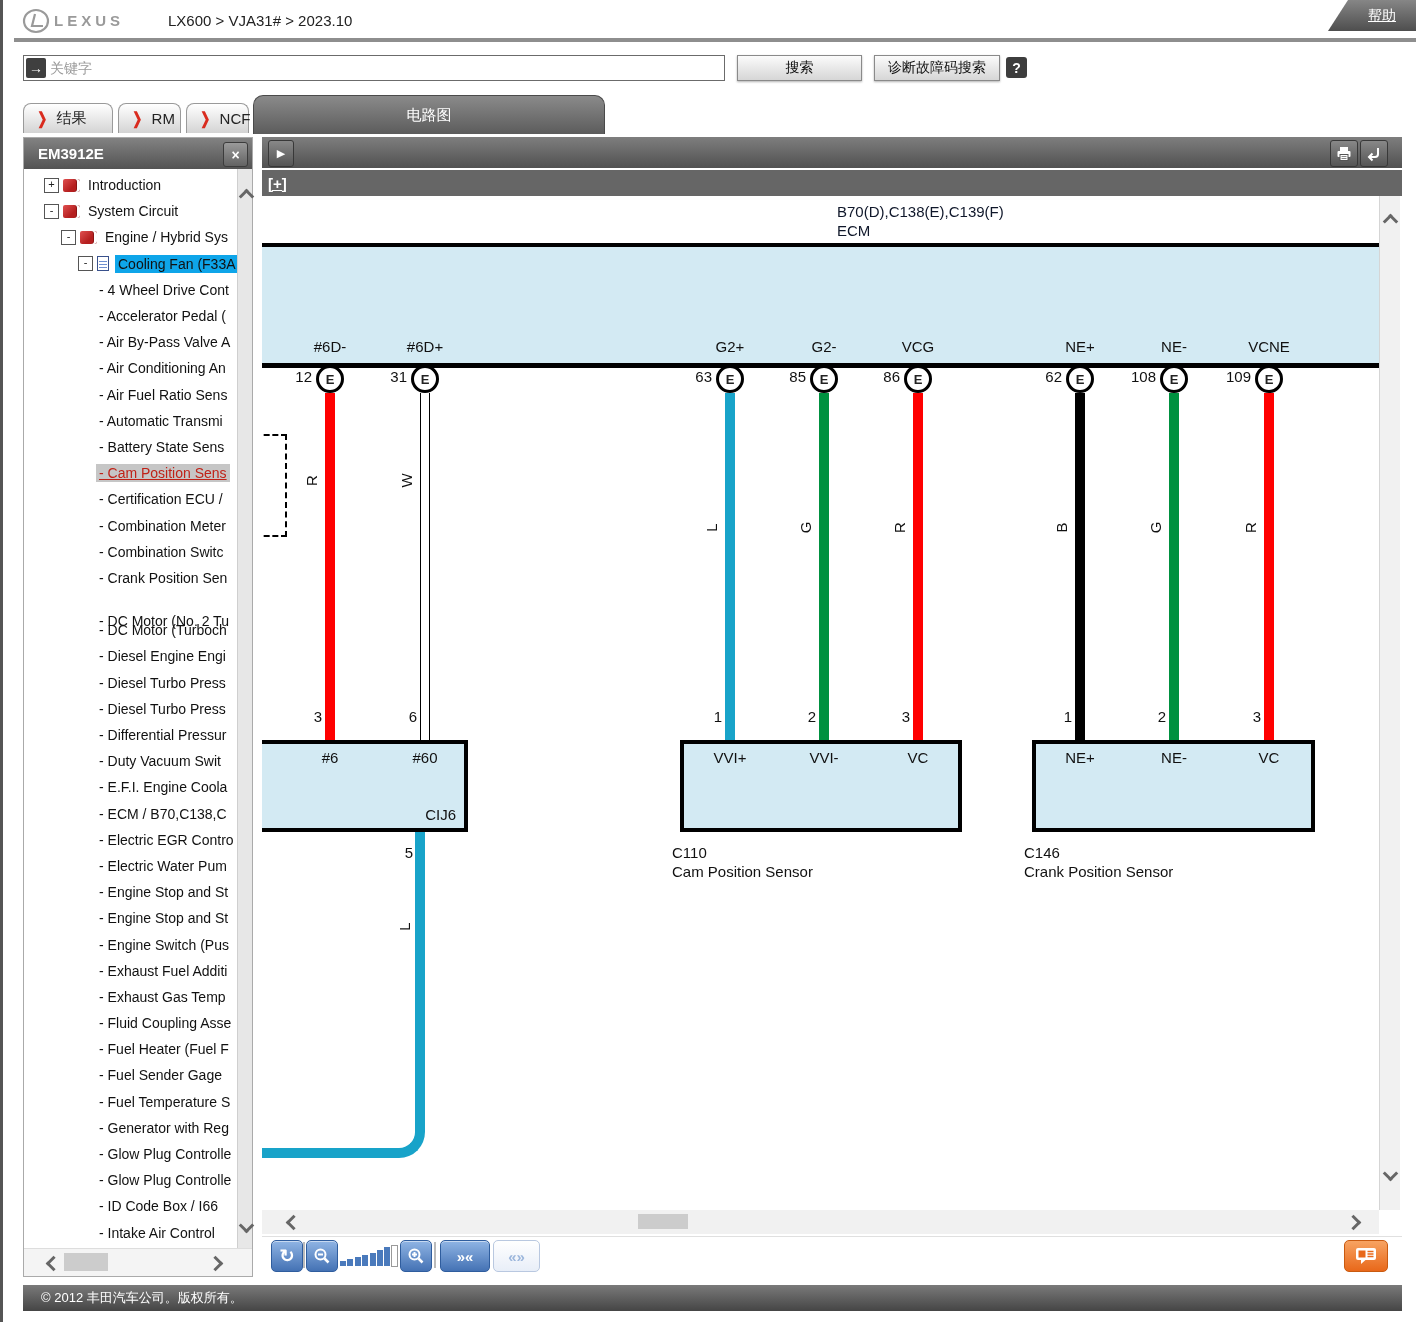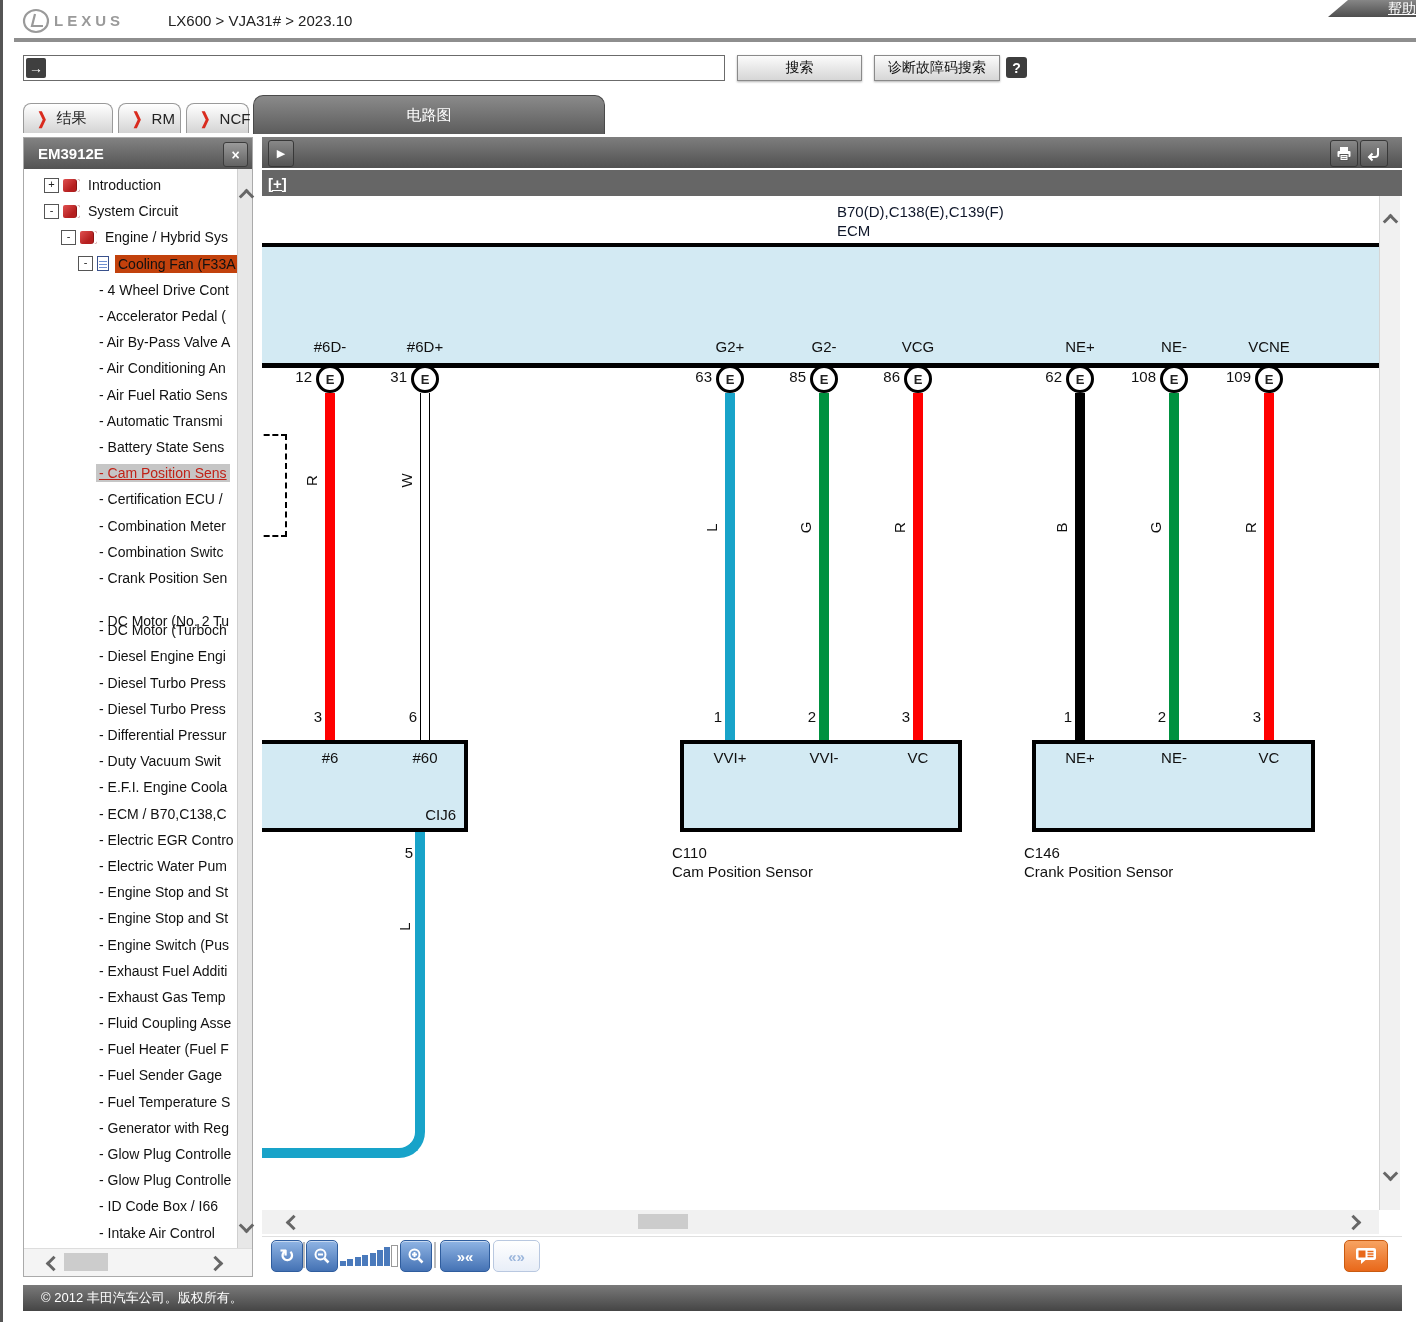--- a/index.html
+++ b/index.html
@@ -5,23 +5,23 @@
   html,body{margin:0;padding:0;}
   body{width:1416px;height:1322px;position:relative;background:#fff;
        font-family:"Liberation Sans",sans-serif;overflow:hidden;color:#222;}
   .abs{position:absolute;}
   
   .edge-line{position:absolute;left:0;top:0;width:3px;height:1322px;background:#555;}
 
   
   .logo{left:22px;top:7px;height:28px;display:flex;align-items:center;}
   .breadcrumb{left:168px;top:12px;font-size:15px;color:#222;}
-  .help-tab{right:0;top:0;width:88px;height:17px;background:linear-gradient(#868686,#4e4e4e);
+  .help-tab{right:0;top:0;width:88px;height:31px;background:linear-gradient(#868686,#4e4e4e);
             clip-path:polygon(20px 0,100% 0,100% 100%,0 100%);color:#fff;font-size:14px;
-            display:flex;align-items:center;justify-content:flex-end;padding-right:0;box-sizing:border-box;}
+            display:flex;align-items:center;justify-content:flex-end;padding-right:20px;box-sizing:border-box;}
   .help-tab span{text-decoration:underline;}
   .head-rule{left:14px;top:38px;right:0;height:4px;background:#8e8e8e;}
 
   
   .search-box{left:23px;top:55px;width:702px;height:26px;border:1px solid #6b6b6b;background:#fff;
               display:flex;align-items:center;box-sizing:border-box;}
   .arrow-chip{width:20px;height:20px;margin-left:2px;background:#3f3f3f;color:#fff;border-radius:2px;
               display:flex;align-items:center;justify-content:center;font-weight:bold;font-size:14px;}
   .search-box input{border:none;outline:none;flex:1;font-size:14px;padding:0 4px;color:#333;
                     font-family:"Liberation Sans",sans-serif;}
@@ -54,21 +54,21 @@
               background:linear-gradient(#9a9a9a,#636363);color:#fff;font-weight:bold;font-size:14px;
               display:flex;align-items:center;justify-content:center;}
   .tree{position:absolute;left:0;top:31px;width:213px;height:1080px;overflow:hidden;white-space:nowrap;padding-top:3px;box-sizing:border-box;}
   .trow{height:26.2px;display:flex;align-items:center;font-size:14px;color:#111;}
   .expander{width:13px;height:13px;border:1px solid #555;background:#fff;font-size:11px;line-height:11px;
             text-align:center;margin-right:4px;flex:0 0 13px;color:#222;}
   .icon-book{width:17px;height:13px;flex:0 0 17px;margin-right:5px;background:linear-gradient(135deg,#e05050 0%,#b51f1f 60%);
              border-radius:2px 3px 3px 2px;box-shadow:inset -3px 0 0 #fff,inset -4px 0 0 #8c1414;}
   .icon-doc{width:12px;height:15px;flex:0 0 12px;margin-right:6px;background:#fff;border:1px solid #39518c;
             box-sizing:border-box;background-image:repeating-linear-gradient(#fff 0 2px,#6f8fd0 2px 3px);background-size:8px 100%;background-position:1px 2px;background-repeat:no-repeat;}
-  .sel-gray{background:#c2410c;}
+  .sel-gray{background:#0ea5e9;}
   .sel-red{background:#c6c6c6;color:#c02218;text-decoration:underline;}
   .side-vscroll{position:absolute;right:0;top:31px;width:15px;height:1080px;background:#e7e7e7;border-left:1px solid #cfcfcf;box-sizing:border-box;}
   .side-hscroll{position:absolute;left:0;bottom:0;right:0;height:27px;background:#f4f4f4;border-top:1px solid #ddd;}
   .chev{display:inline-block;width:8px;height:8px;border-left:3px solid #666;border-bottom:3px solid #666;}
   .chev.up{transform:rotate(135deg);}  .chev.down{transform:rotate(-45deg);}
   .chev.left{transform:rotate(45deg);} .chev.right{transform:rotate(225deg);}
   .sthumb{position:absolute;background:#ccc;}
 
   
   .main-toolbar{left:262px;top:137px;width:1140px;height:31px;background:linear-gradient(#7e7e7e,#515151);}
@@ -131,20 +131,21 @@
   </svg>
 </div>
 <div class="abs breadcrumb">LX600 &gt; VJA31# &gt; 2023.10</div>
 <div class="abs help-tab">
     <span>帮助</span>
   </div>
 <div class="abs head-rule"></div>
 
 <div class="abs search-box">
   <span class="arrow-chip">→</span>
+  <input type="text" placeholder="关键字" style="">
 </div>
 <div class="abs gray-btn btn-search">搜索</div>
 <div class="abs gray-btn btn-dtc">诊断故障码搜索</div>
 <div class="abs qmark">?</div>
 
 <div class="abs tab tab-results">
     <span class="tick">❯</span>
     <span>结果</span>
   </div>
 <div class="abs tab tab-rm">

